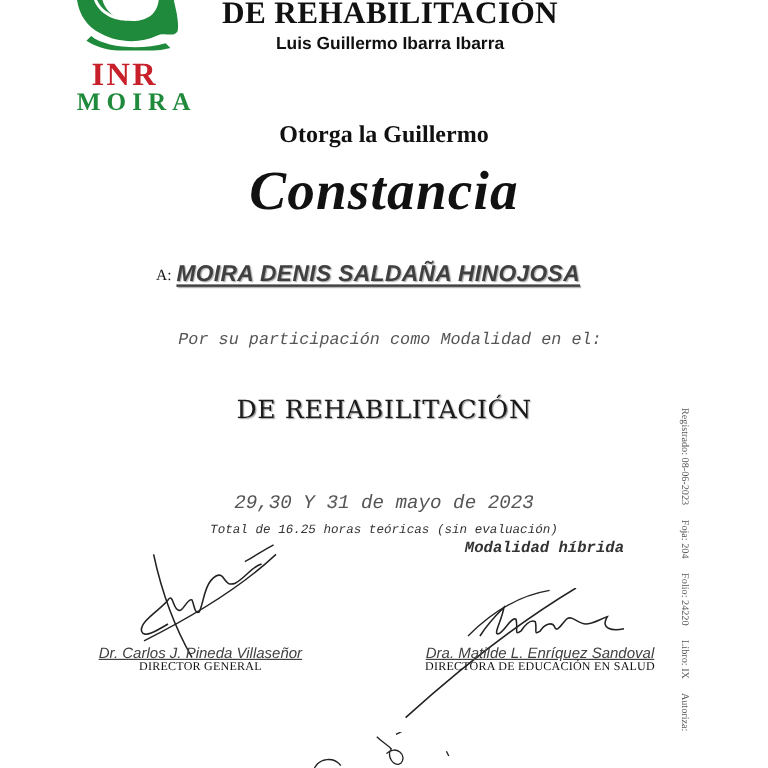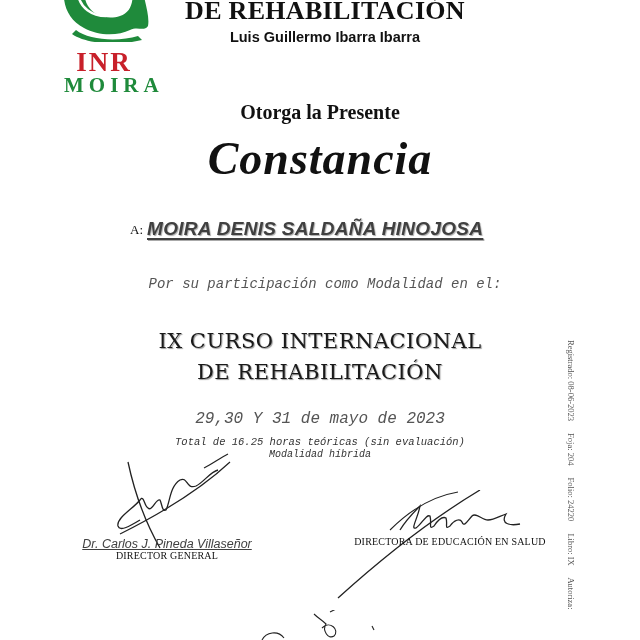--- a/index.html
+++ b/index.html
@@ -32,22 +32,22 @@
     font-family: "Liberation Mono", monospace; font-style: italic; font-size: 14px; color: #555; }
 
   .course { position: absolute; left: 120px; top: 326px; width: 400px; text-align: center;
     font-family: "DejaVu Serif", serif; font-size: 21px; line-height: 31px; letter-spacing: 0.5px; color: #1a1a1a;
     text-shadow: 1px 1px 1px #999; }
 
   .dates { position: absolute; left: 120px; top: 410px; width: 400px; text-align: center;
     font-family: "Liberation Mono", monospace; font-style: italic; font-size: 16px; color: #555; }
   .hours { position: absolute; left: 120px; top: 436px; width: 400px; text-align: center;
     font-family: "Liberation Mono", monospace; font-style: italic; font-size: 10.5px; color: #333; }
-  .modality { position: absolute; left: 120px; top: 449px; width: 400px; text-align: center;
-    font-family: "Liberation Mono", monospace; font-style: italic; font-size: 10px; color: #333; }
+  .modality { position: absolute; left: 120px; top: 449px; width: 400px; text-align: right;
+    font-family: "Liberation Mono", monospace; font-style: italic; font-size: 13px; color: #333; font-weight: bold; }
 
   .signer { position: absolute; text-align: center; }
   .signer .sname { font-family: "Liberation Sans", sans-serif; font-style: italic; font-size: 12.5px; text-decoration: underline; color: #404040; }
   .signer .srole { font-family: "Liberation Serif", serif; font-size: 10px; letter-spacing: 0.2px; color: #111; margin-top: -1px; }
   .signer-1 { left: 72px; top: 537px; width: 190px; }
   .signer-2 { left: 345px; top: 537px; width: 210px; }
 
   .sig { position: absolute; pointer-events: none; }
 
   .registry { position: absolute; left: 576px; top: 340px; width: 300px; transform-origin: 0 0; transform: rotate(90deg);
@@ -62,32 +62,31 @@
   <path d="M18 44 C30 54 60 56 80 50 L84 54 C60 60 28 58 14 48 Z" fill="#1f8a3b"></path>
   <circle cx="50" cy="4" r="9" fill="#d62a2a"></circle>
   <path d="M20 8 C22 22 34 30 48 30" stroke="#ffffff" stroke-width="2.5" fill="none"></path>
 </svg>
 <div class="logo-inr">INR</div>
 <div class="logo-lgii">MOIRA</div>
 
 <div class="inst-title">DE REHABILITACIÓN</div>
 <div class="inst-sub">Luis Guillermo Ibarra Ibarra</div>
 
-<div class="otorga">Otorga la Presente</div>
+<div class="otorga">Otorga la Guillermo</div>
 <div class="constancia">Constancia</div>
 
 <div class="recipient">
   <span class="a-label">A:</span>
   <span class="name">MOIRA DENIS SALDAÑA HINOJOSA</span>
 </div>
 
 <div class="participation">Por su participación como Modalidad en el:</div>
 
 <div class="course">
-  <div>IX CURSO INTERNACIONAL</div>
   <div>DE REHABILITACIÓN</div>
 </div>
 
 <div class="dates">29,30 Y 31 de mayo de 2023</div>
 <div class="hours">Total de 16.25 horas teóricas (sin evaluación)</div>
 <div class="modality">Modalidad híbrida</div>
 
 <svg class="sig" style="left:100px; top:450px; width:140px; height:100px;" viewBox="0 0 140 100">
   <path d="M28 12 C34 40 44 70 60 98" stroke="#222" stroke-width="1.3" fill="none"></path>
   <path d="M40 70 C30 76 20 82 18 76 C16 68 34 58 40 50 C44 44 44 56 48 58 C52 62 56 48 60 50 C62 54 62 62 66 60 C70 52 70 36 80 30 C88 26 86 40 96 36 C104 32 110 22 118 20" stroke="#222" stroke-width="1.3" fill="none"></path>
@@ -106,20 +105,21 @@
   <path d="M54 4 C58 8 62 10 66 14 C62 20 68 30 74 26 C80 20 70 10 62 18" stroke="#222" stroke-width="1.1" fill="none"></path>
   <path d="M70 2 C74 0 78 -2 82 -4" stroke="#222" stroke-width="1.1" fill="none"></path>
   <path d="M112 16 L114 20" stroke="#222" stroke-width="1.1" fill="none"></path>
 </svg>
 
 <div class="signer signer-1">
   <div class="sname">Dr. Carlos J. Pineda Villaseñor</div>
   <div class="srole">DIRECTOR GENERAL</div>
 </div>
 <div class="signer signer-2">
+  <div class="sname">Dra. Matilde L. Enríquez Sandoval</div>
   <div class="srole">DIRECTORA DE EDUCACIÓN EN SALUD</div>
 </div>
 
 <div class="registry">
   <span>Registrado: 08-06-2023</span>
   <span>Foja: 204</span>
   <span>Folio: 24220</span>
   <span>Libro: IX</span>
   <span>Autoriza:</span>
 </div>

